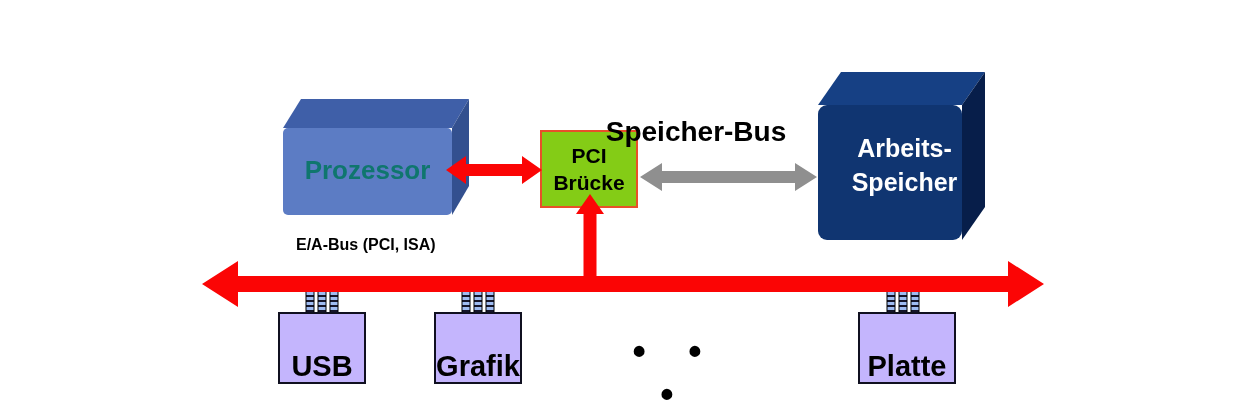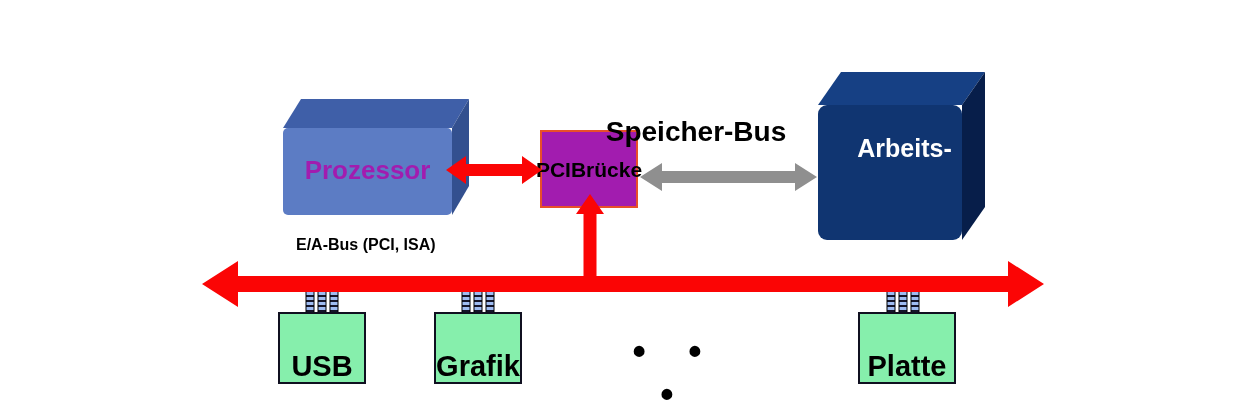--- a/index.html
+++ b/index.html
@@ -11,34 +11,34 @@
     font-family:"Liberation Sans", sans-serif;
   }
   .layer{position:absolute;left:0;top:0;width:1240px;height:403px;}
   .bg-layer{z-index:0;}
   .arrow-layer{z-index:3;pointer-events:none;}
   .txt{position:absolute;font-weight:700;color:#000;z-index:2;}
   .center{text-align:center;}
   
   .bridge-box{
     position:absolute;left:540px;top:130px;width:94px;height:74px;
-    background:#a21caf;border:2px solid #e8502a;
-    display:flex;flex-direction:row;align-items:center;justify-content:center;
+    background:#84cc16;border:2px solid #e8502a;
+    display:flex;flex-direction:column;align-items:center;justify-content:center;
     z-index:1;
   }
   .bridge-box .line{font-weight:700;font-size:21px;line-height:27px;color:#000;}
   
-  .proc-label{left:283px;top:155px;width:169px;color:#a21caf;font-size:26px;}
+  .proc-label{left:283px;top:155px;width:169px;color:#0f766e;font-size:26px;}
   .mem-label{left:818px;top:131px;width:173px;color:#fff;font-size:25px;line-height:34px;}
   .spbus-label{left:604px;top:116px;width:184px;font-size:28px;}
   .eabus-label{left:296px;top:236px;font-size:16px;}
   
   .device-box{
     position:absolute;top:312px;width:88px;height:72px;
-    background:#86efac;border:2px solid #101020;
+    background:#c4b5fd;border:2px solid #101020;
     z-index:2;box-sizing:border-box;
   }
   .device-box .dlabel{
     position:absolute;left:50%;bottom:-1px;transform:translateX(-50%);
     font-weight:700;font-size:29px;color:#000;white-space:nowrap;
   }
   .dev-usb{left:278px;}
   .dev-grafik{left:434px;padding-left:44px;}
   .dev-platte{left:858px;width:98px;}
   .dots{
@@ -93,20 +93,21 @@
 
   <div class="bridge-box">
     <span class="line">PCI</span>
     <span class="line">Brücke</span>
   </div>
 
   <div class="txt center proc-label">Prozessor</div>
 
   <div class="txt center mem-label">
     <div>Arbeits-</div>
+    <div>Speicher</div>
   </div>
 
   <div class="txt center spbus-label">Speicher-Bus</div>
 
   <div class="txt eabus-label">E/A-Bus (PCI, ISA)</div>
 
   <div class="device-box dev-usb">
     <span class="dlabel">USB</span>
   </div>
   <div class="device-box dev-grafik">

